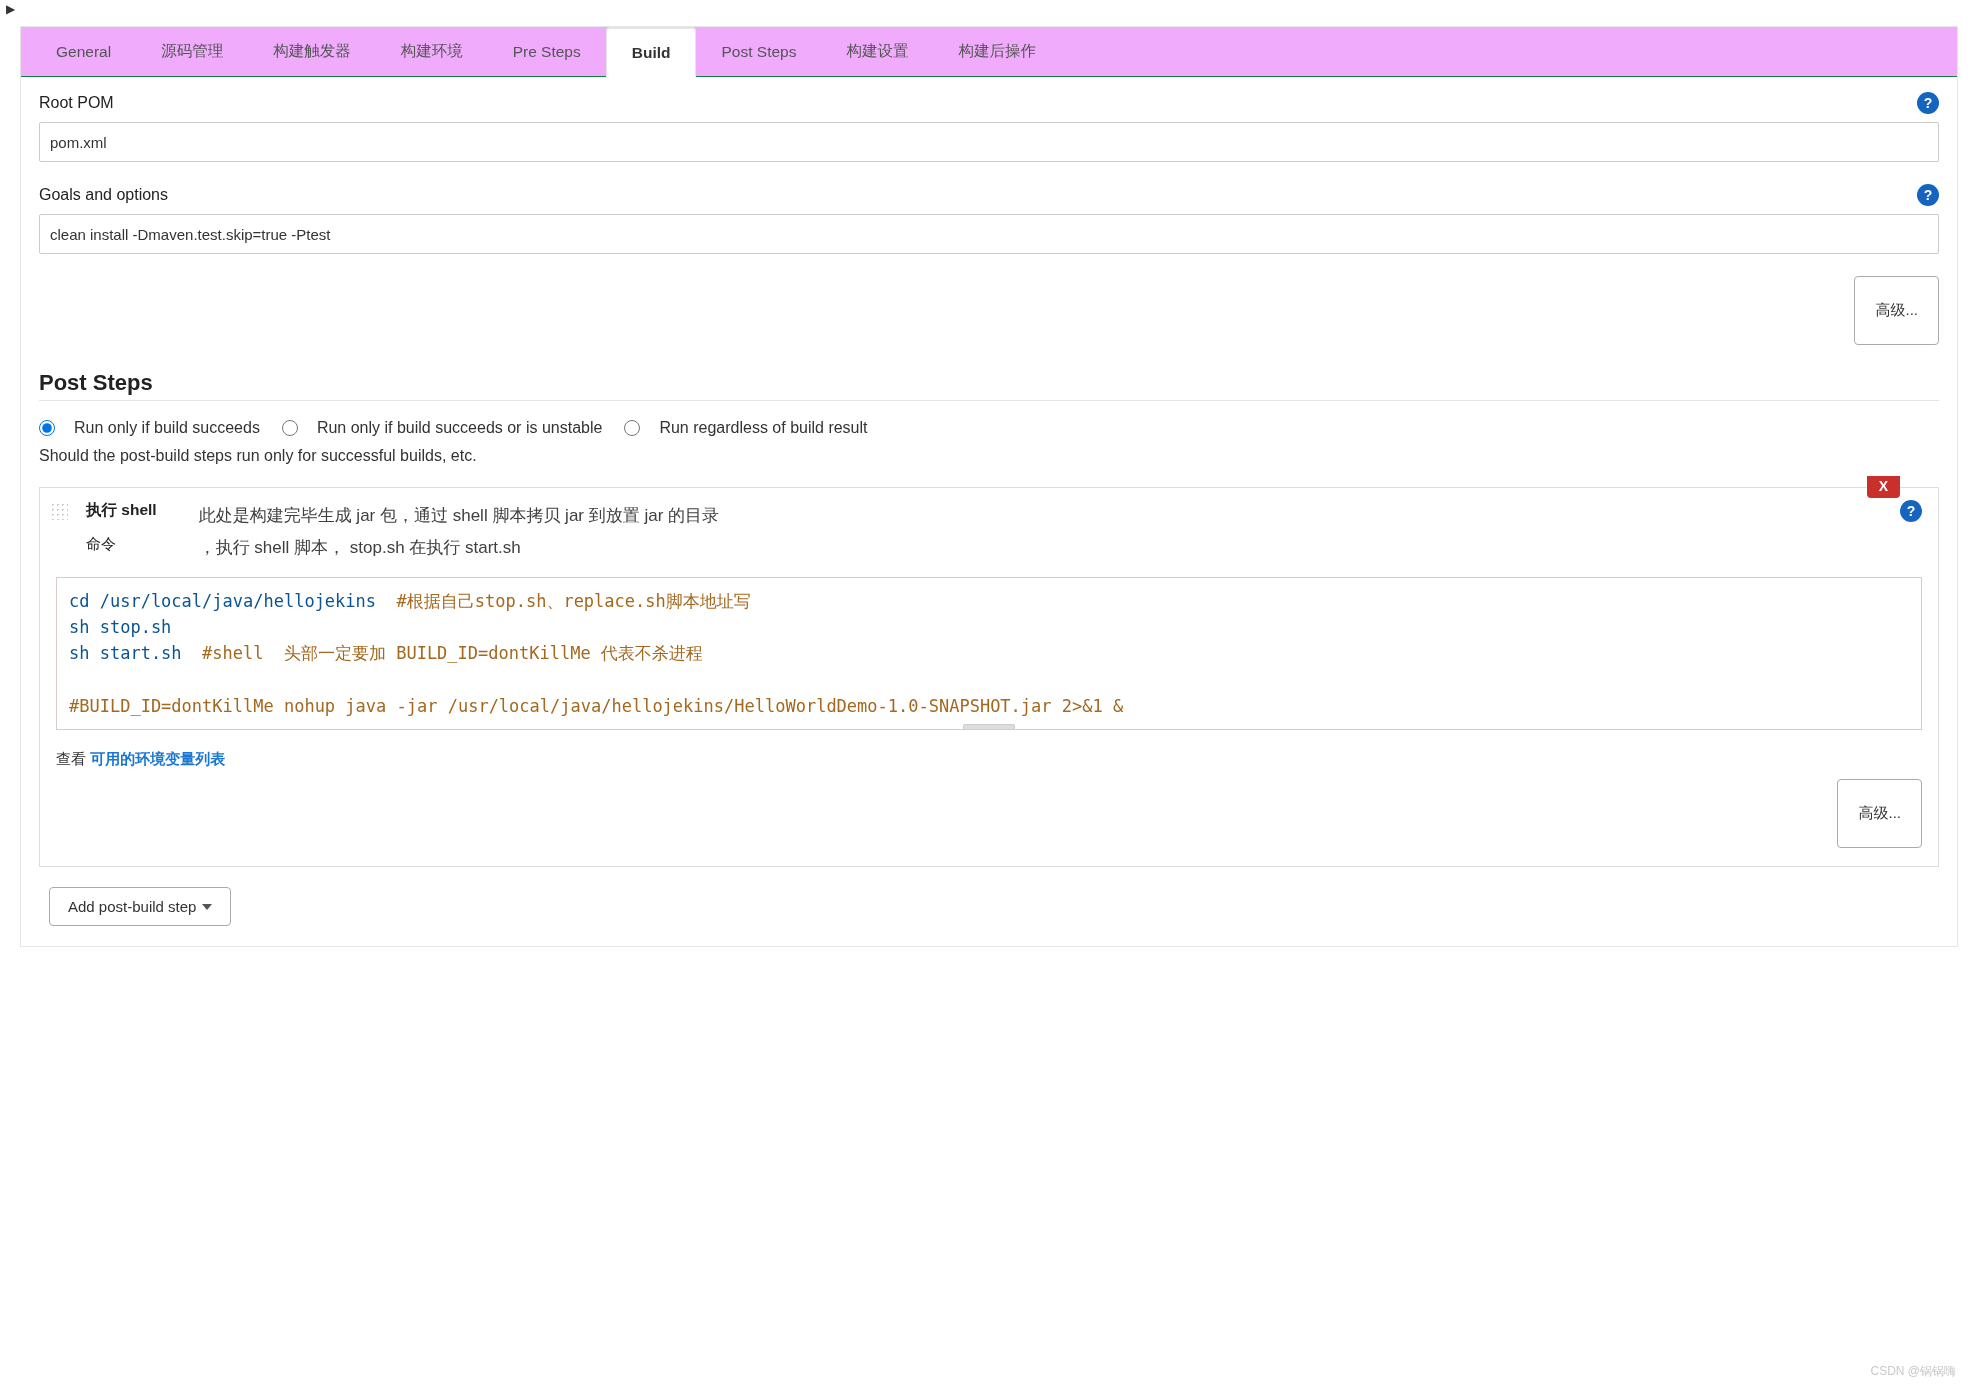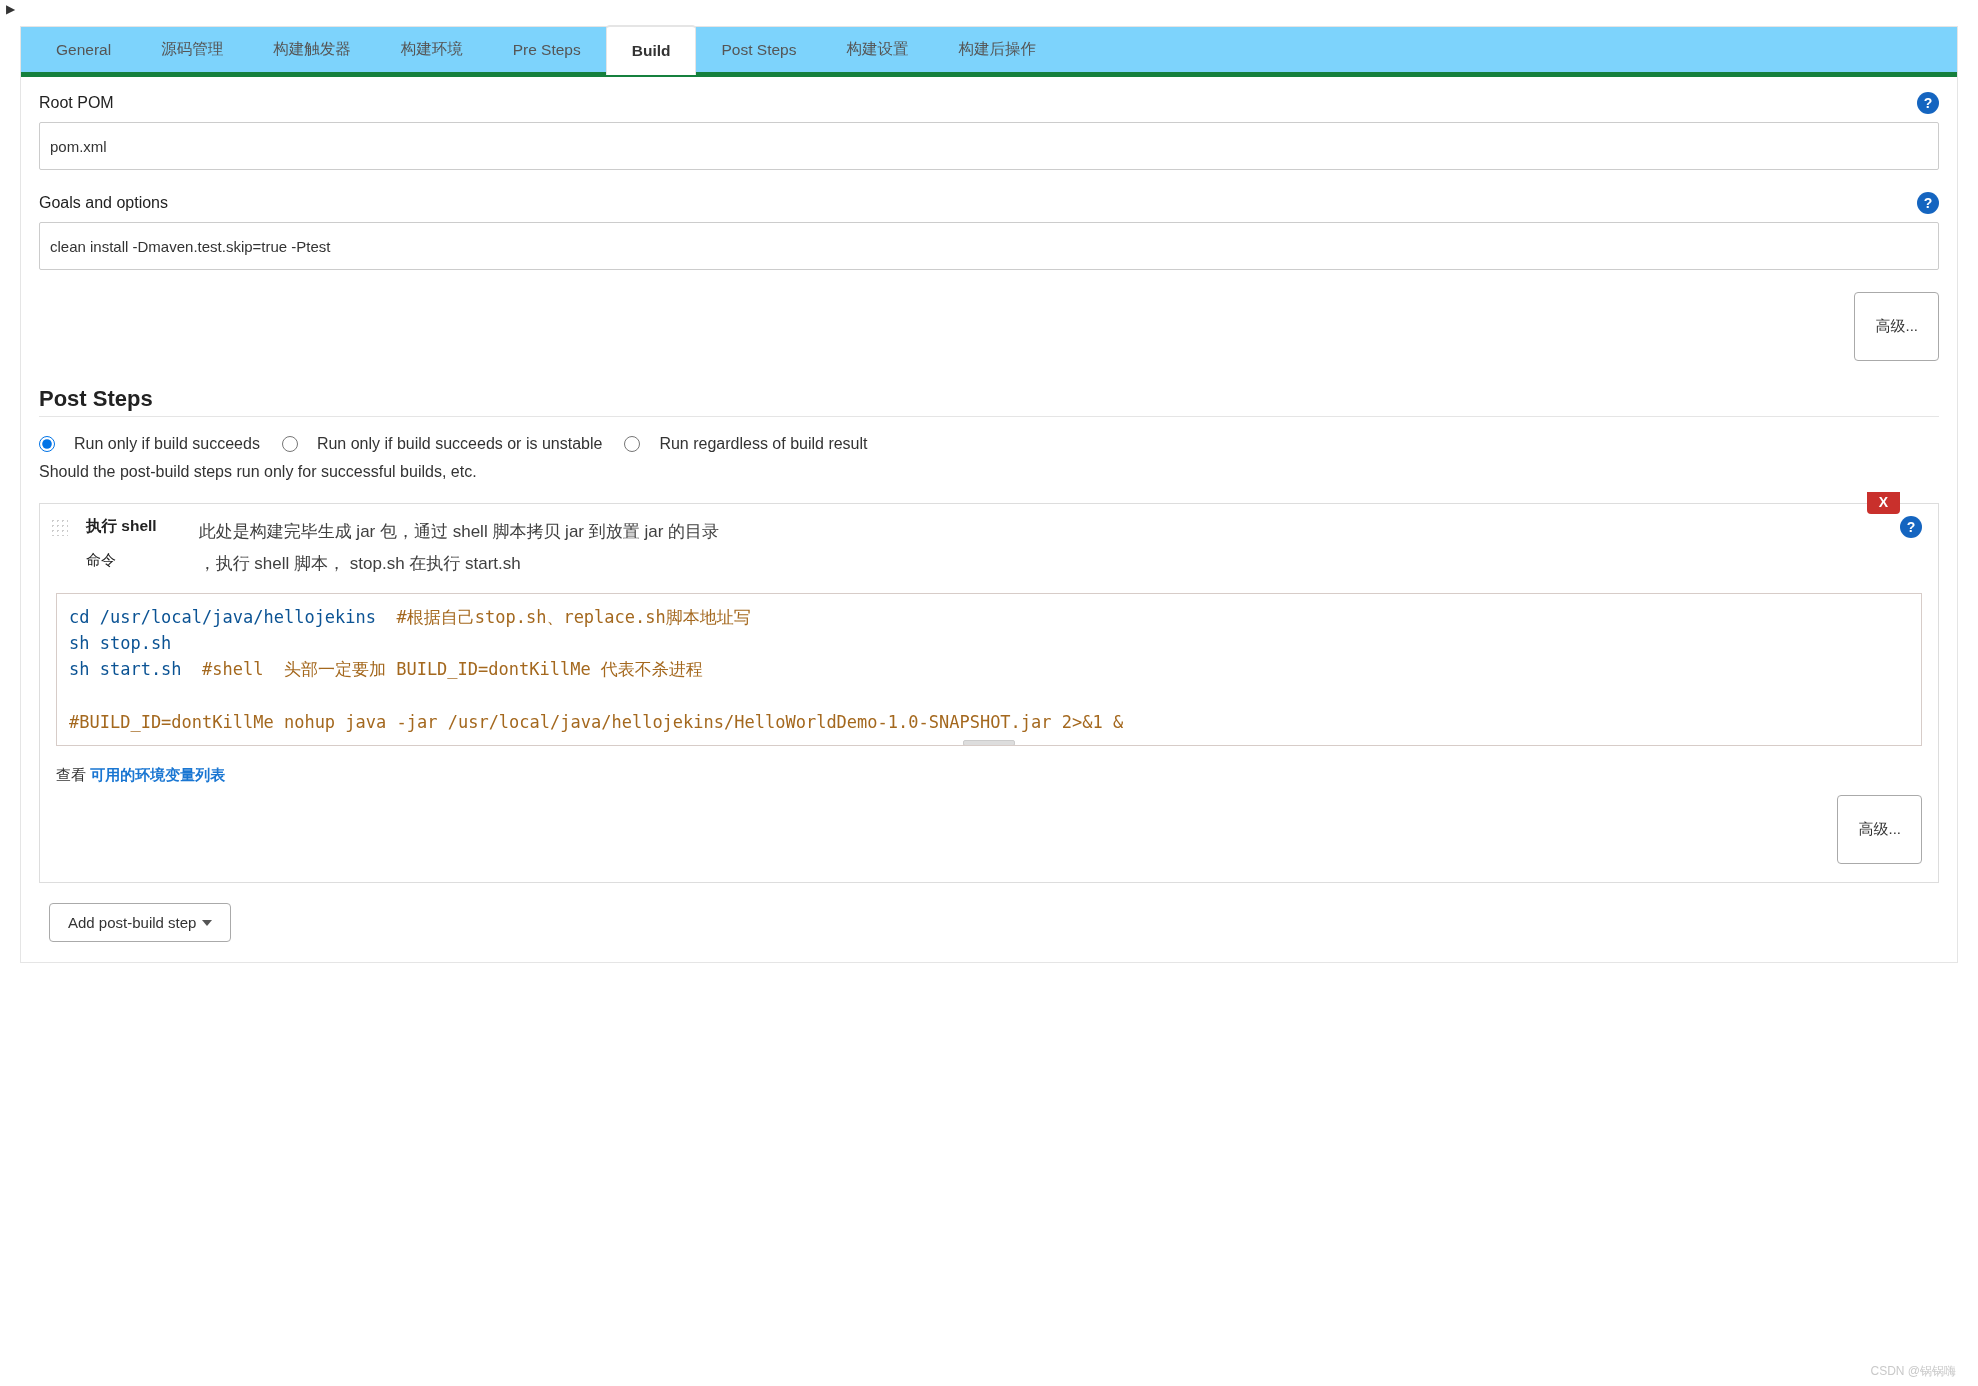--- a/index.html
+++ b/index.html
@@ -7,22 +7,22 @@
     font-family: -apple-system, BlinkMacSystemFont, "Segoe UI", Helvetica, Arial, sans-serif;
     background: #fff;
     font-size: 14px;
     color: #333;
   }
   .top-caret { font-size: 12px; padding: 2px 6px; color: #333; }
   .outer { border: 1px solid #e5e5e5; margin: 8px 20px 0 20px; }
   .tabs {
     display: flex;
     align-items: center;
-    background: #7dd3fc;
-    border-bottom: 5px solid #15803d;
+    background: #f0abfc;
+    border-bottom: 1px solid #15803d;
     height: 50px;
     padding: 0 10px;
   }
   .tab {
     padding: 0 25px;
     height: 50px;
     display: flex;
     align-items: center;
     color: #555;
     font-size: 15.5px;
@@ -54,21 +54,21 @@
     color: #fff;
     font-weight: 700;
     font-size: 14px;
     display: inline-flex;
     align-items: center;
     justify-content: center;
     cursor: pointer;
   }
   .text-input {
     width: 100%;
-    height: 48px;
+    height: 40px;
     border: 1px solid #ccc;
     border-radius: 2px;
     padding: 0 10px;
     font-size: 15px;
     color: #333;
   }
   .btn-row { display: flex; justify-content: flex-end; margin-top: 10px; }
   .btn {
     border: 1px solid #aaa;
     background: #fff;

